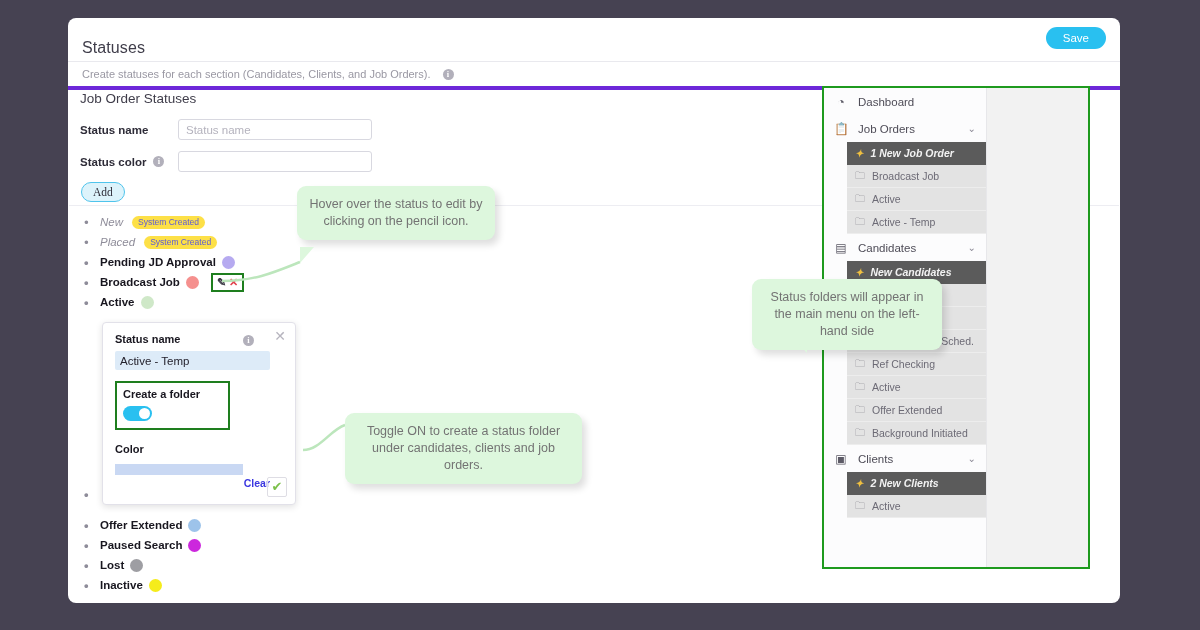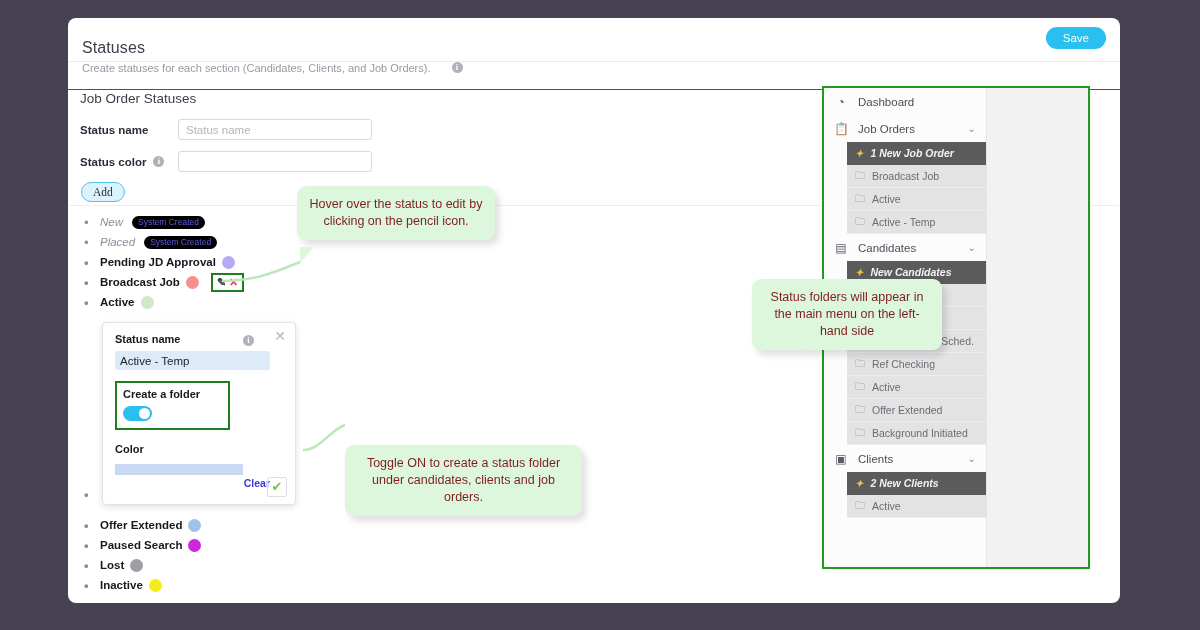--- a/index.html
+++ b/index.html
@@ -32,23 +32,23 @@
   }
   .save-btn {
     position: absolute; right: 14px; top: 9px;
     background: #29c0f0; color: #fff;
     border: none; border-radius: 13px;
     font-size: 11.5px; font-family: "Liberation Sans", sans-serif;
     padding: 5px 17px; cursor: pointer;
   }
   .card-subheader {
     height: 28px;
-    display: flex; gap: 21px;
+    display: flex; align-items: center; gap: 12px;
     padding: 0 14px;
-    border-bottom: 1px solid #6d28d9;
+    border-bottom: 4px solid #6d28d9;
     font-size: 11px; color: #9a98a3;
   }
   .info-dot {
     display: inline-block; width: 11px; height: 11px;
     border-radius: 50%; background: #b2b0bb;
     color: #fff; font-size: 8.5px; line-height: 11px;
     text-align: center; font-weight: bold;
     font-family: "Liberation Serif", serif;
   }
 
@@ -88,21 +88,21 @@
   
   .status-list { position: absolute; left: 84px; top: 212px; width: 330px; }
   .status-item {
     display: flex; align-items: center; gap: 6px;
     height: 20px; font-size: 11.5px; color: #18161f;
     font-weight: bold;
   }
   .status-item.sys { color: #8e8c99; font-style: italic; font-weight: normal; }
   .bullet { color: #8e8c99; font-size: 13px; width: 10px; }
   .sys-badge {
-    background: #000000; color: #5d5ad6;
+    background: #fde047; color: #5d5ad6;
     font-size: 8.5px; font-style: normal; font-weight: normal;
     border-radius: 8px; padding: 1.5px 6px; margin-left: 3px;
   }
   .dot { width: 13px; height: 13px; border-radius: 50%; display: inline-block; }
   .icon-box {
     border: 2px solid #1e7e1e;
     display: inline-flex; align-items: center; gap: 3px;
     padding: 1px 4px; margin-left: 6px;
   }
   .pencil { font-size: 11px; color: #3c3a46; }
@@ -196,21 +196,21 @@
     border-bottom: none;
   }
   .folder-ico { color: #7d7b85; font-size: 10px; }
   .spark { color: #f0c040; font-size: 10px; }
 
   
   .callout {
     position: absolute;
     background: #ddf7dd;
     border-radius: 9px;
-    color: #7f1d1d;
+    color: #737373;
     text-align: center;
     font-size: 12.5px;
     line-height: 1.35;
     padding: 10px 12px;
     box-shadow: 4px 5px 7px rgba(0,0,0,.13);
   }
   .tail { position: absolute; width: 0; height: 0; }
 
   svg.connector { position: absolute; overflow: visible; pointer-events: none; }
 </style>
@@ -426,18 +426,18 @@
 
   <svg class="connector" style="left:0; top:0; width:1200px; height:630px;">
     <path d="M222 281 C 255 281, 275 272, 300 262" stroke="#bce6bc" stroke-width="2.5" fill="none"></path>
     <path d="M303 450 C 320 450, 330 430, 345 425" stroke="#bce6bc" stroke-width="2.5" fill="none"></path>
     <path d="M820 300 C 810 296, 806 290, 800 282" stroke="#bce6bc" stroke-width="2.5" fill="none"></path>
   </svg>
 
   <div class="callout" style="left:297px; top:186px; width:198px;">Hover over the status to edit by clicking on the pencil icon.</div>
   <div class="tail" style="left:300px; top:247px; border-left:14px solid #ddf7dd; border-bottom:16px solid transparent;"></div>
 
-  <div class="callout" style="left:345px; top:413px; width:237px;margin-top:32px;">Toggle ON to create a status folder under candidates, clients and job orders.</div>
+  <div class="callout" style="left:345px; top:413px; width:237px;">Toggle ON to create a status folder under candidates, clients and job orders.</div>
 
   <div class="callout" style="left:752px; top:279px; width:190px;">Status folders will appear in the main menu on the left-hand side</div>
   <div class="tail" style="left:793px; top:338px; border-right:14px solid #ddf7dd; border-bottom:15px solid transparent;"></div>
 
 </div>
 
 </body></html>

